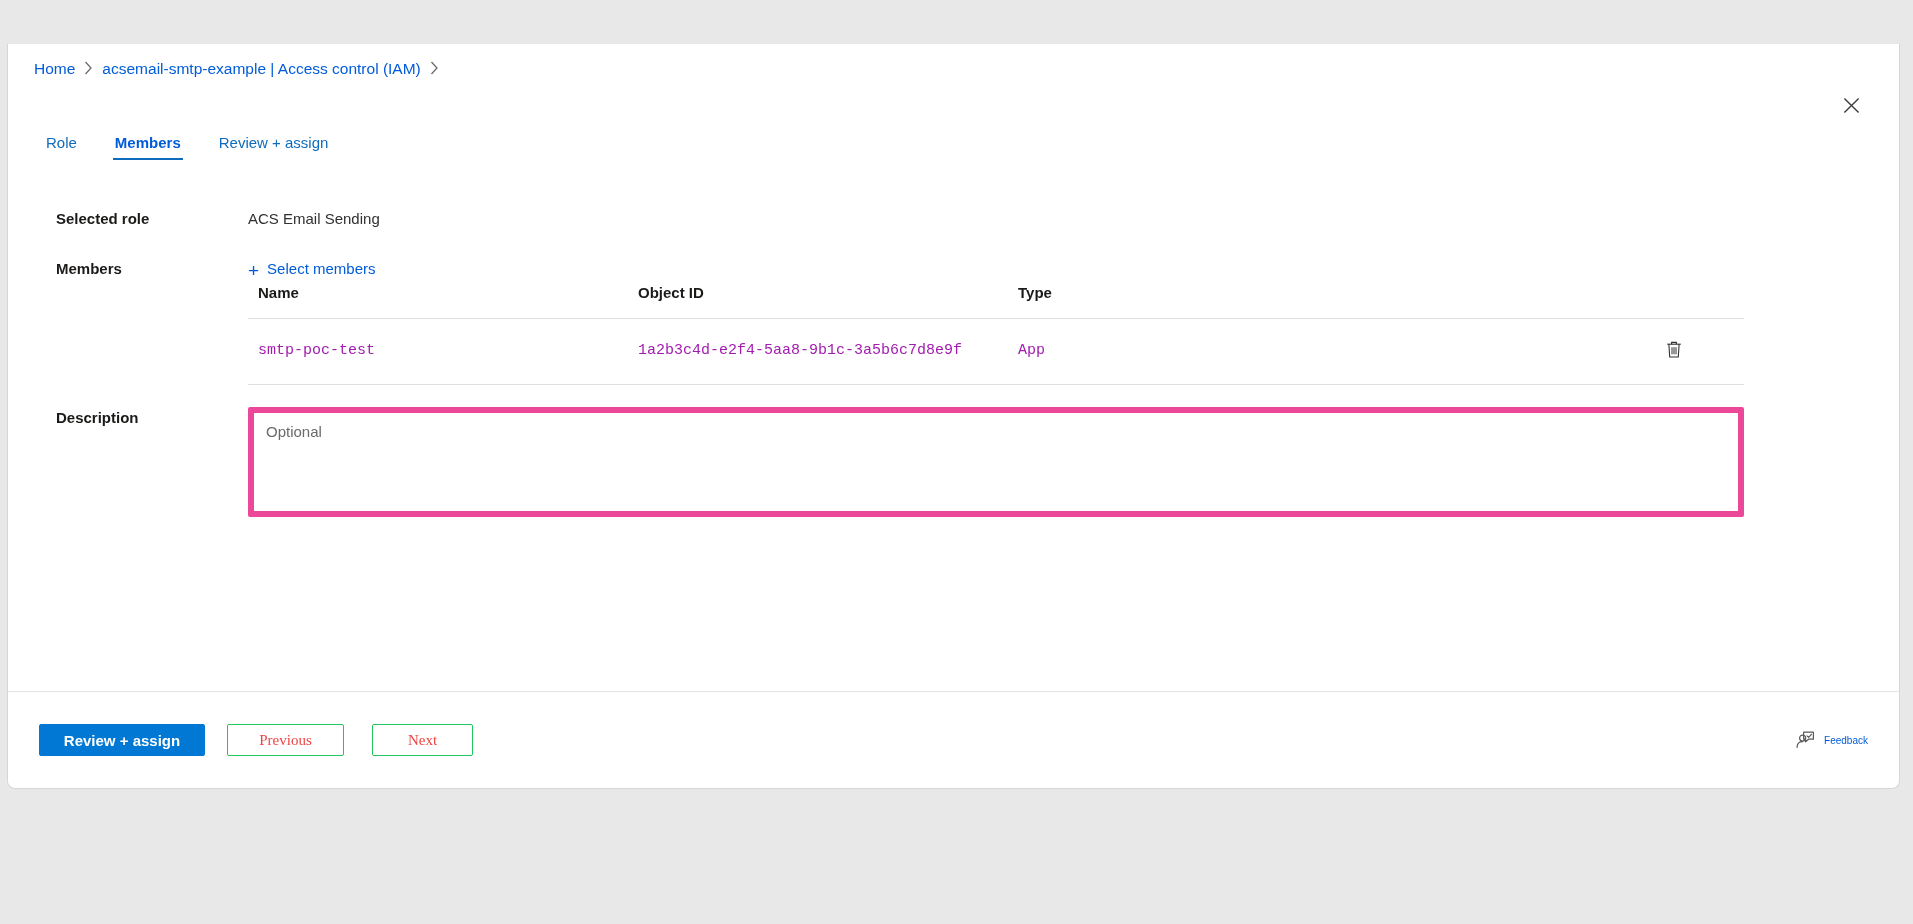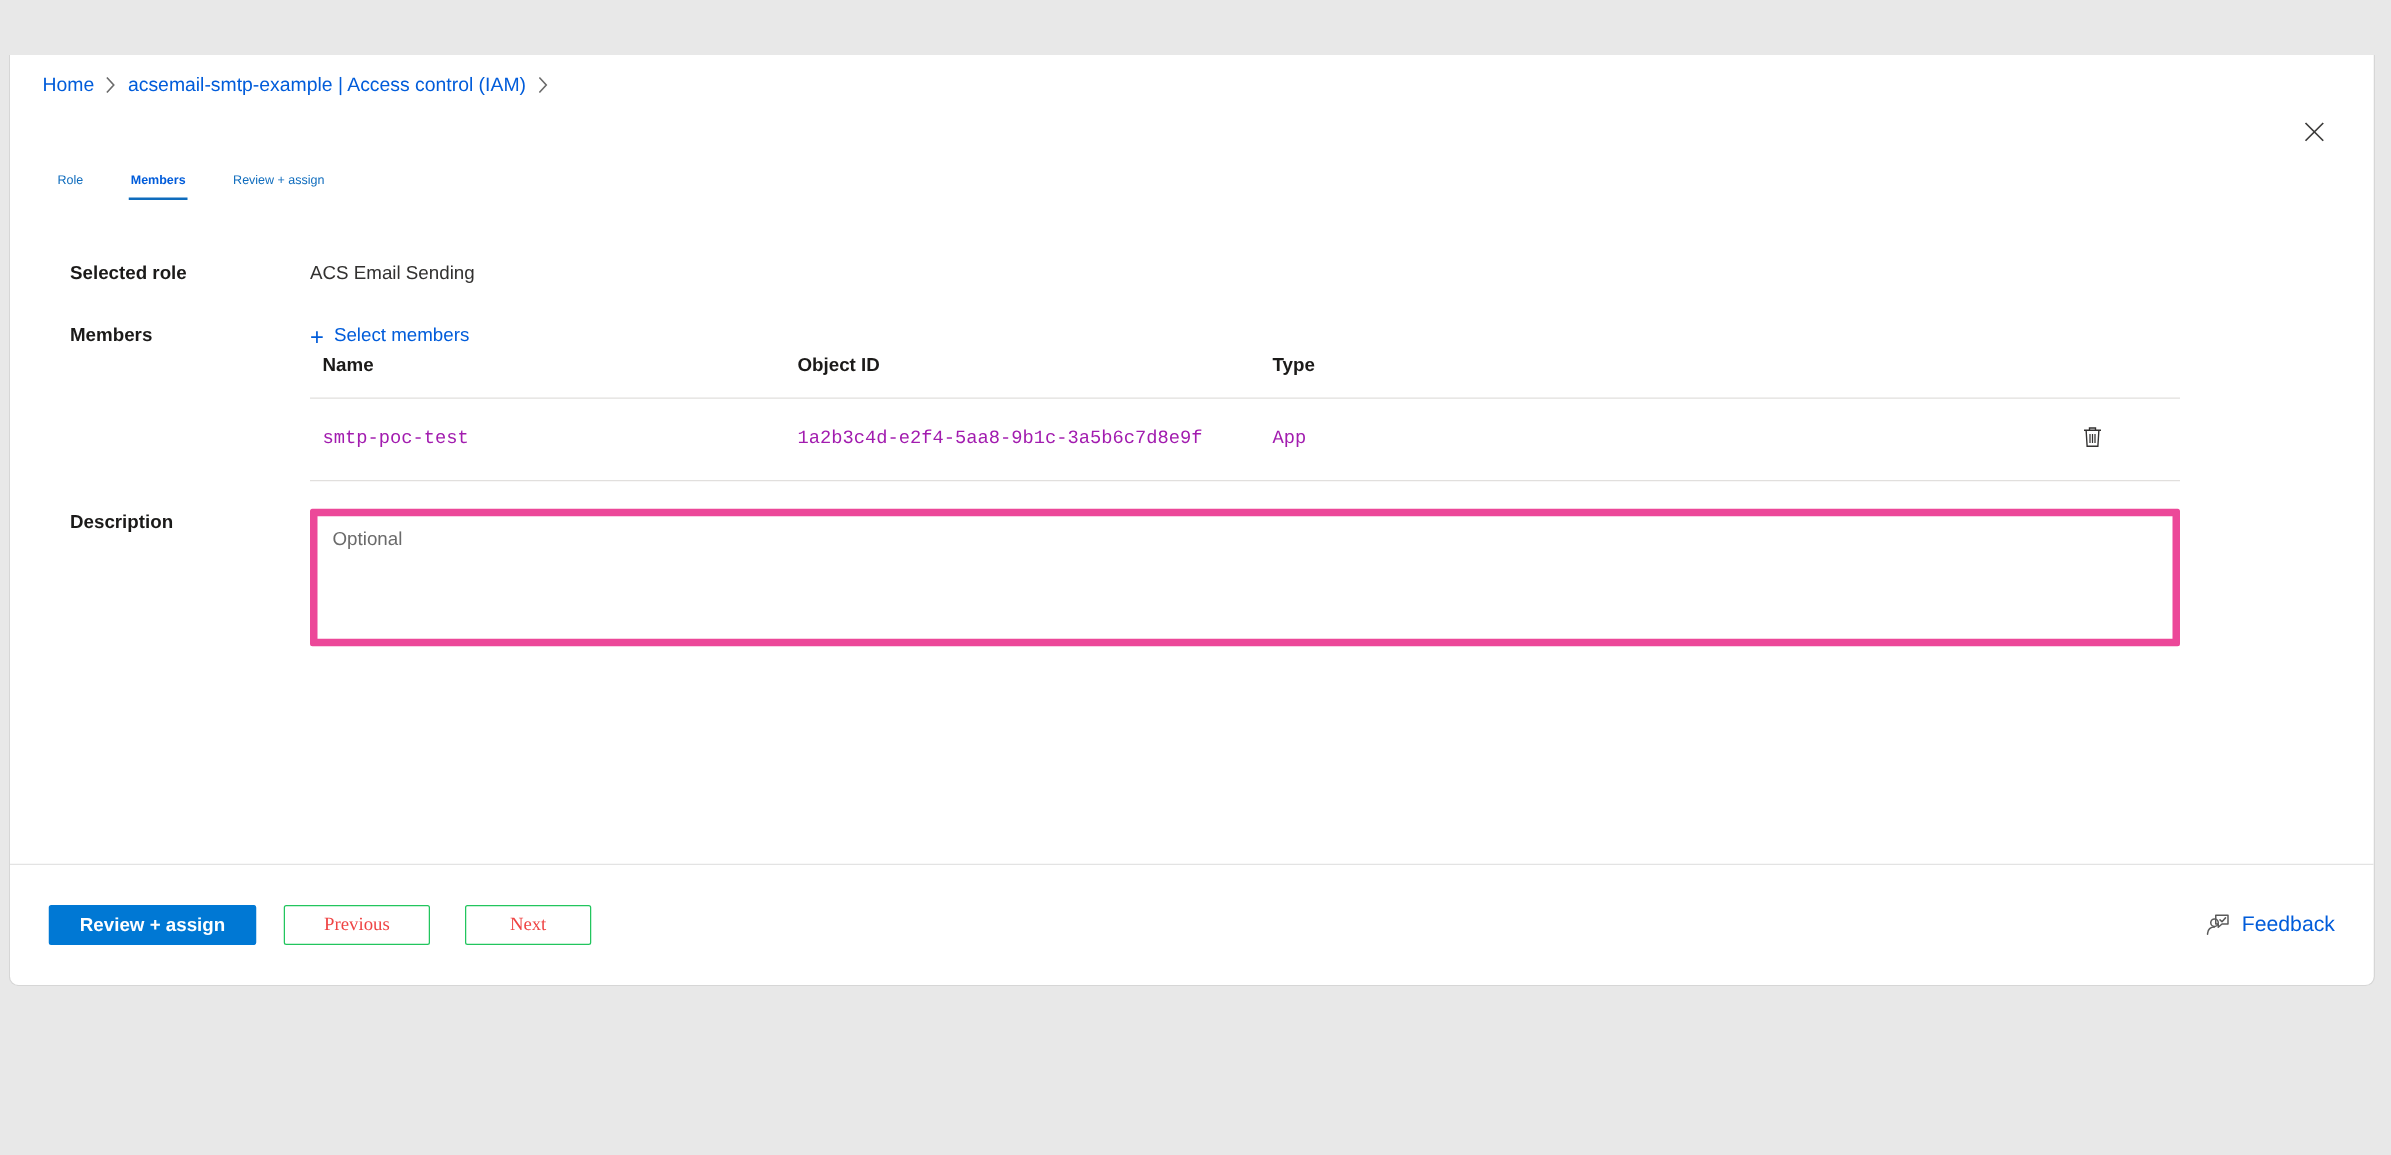--- a/index.html
+++ b/index.html
@@ -112,21 +112,21 @@
   .tabs {
     display: flex;
     align-items: flex-end;
     padding-left: 36px;
     margin-top: 42px;
     height: 38px;
     flex: 0 0 auto;
   }
   .tab {
     position: relative;
-    font-size: 10px;
+    font-size: 15px;
     color: #0f6cbd;
     cursor: pointer;
     padding: 0 2px 10px 2px;
     margin-right: 34px;
     line-height: 1;
     white-space: nowrap;
   }
   .tab.active {
     font-weight: 700;
     color: #015cda;
@@ -314,21 +314,21 @@
     font-family: Liberation Serif, serif;
   }
   .btn-next { min-width: 101px; margin-left: 28px; }
 
   .feedback {
     position: absolute;
     right: 31px;
     display: inline-flex;
     align-items: center;
     cursor: pointer;
-    font-size: 17px;
+    font-size: 10px;
     color: #015cda;
   }
   .feedback .fb-icon {
     margin-right: 9px;
     display: inline-flex;
     color: #5a5a5a;
   }
 </style>
 </head>
 <body>

